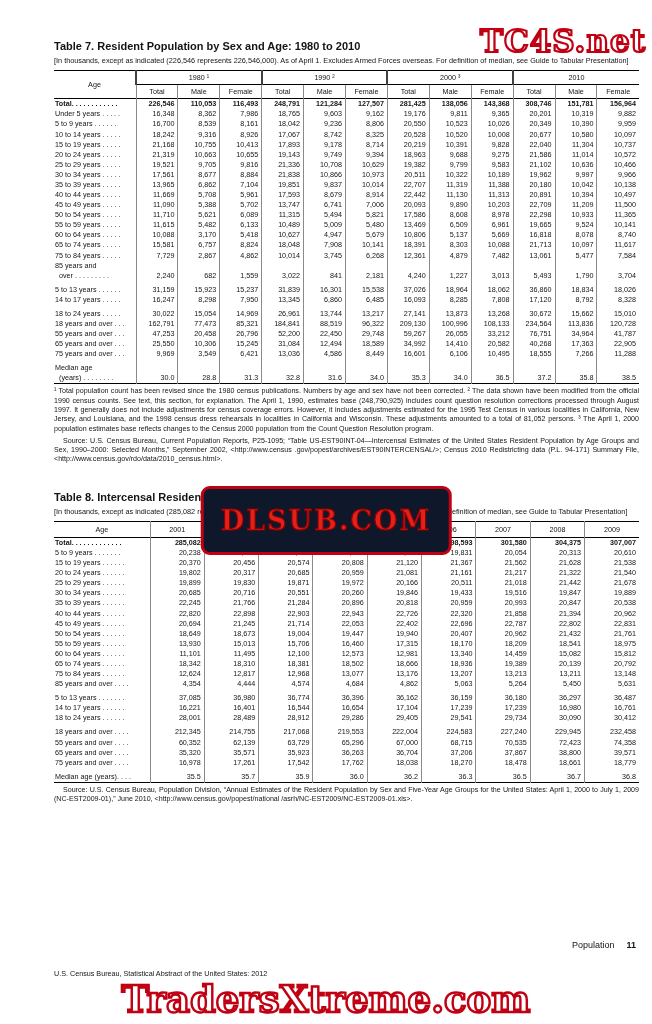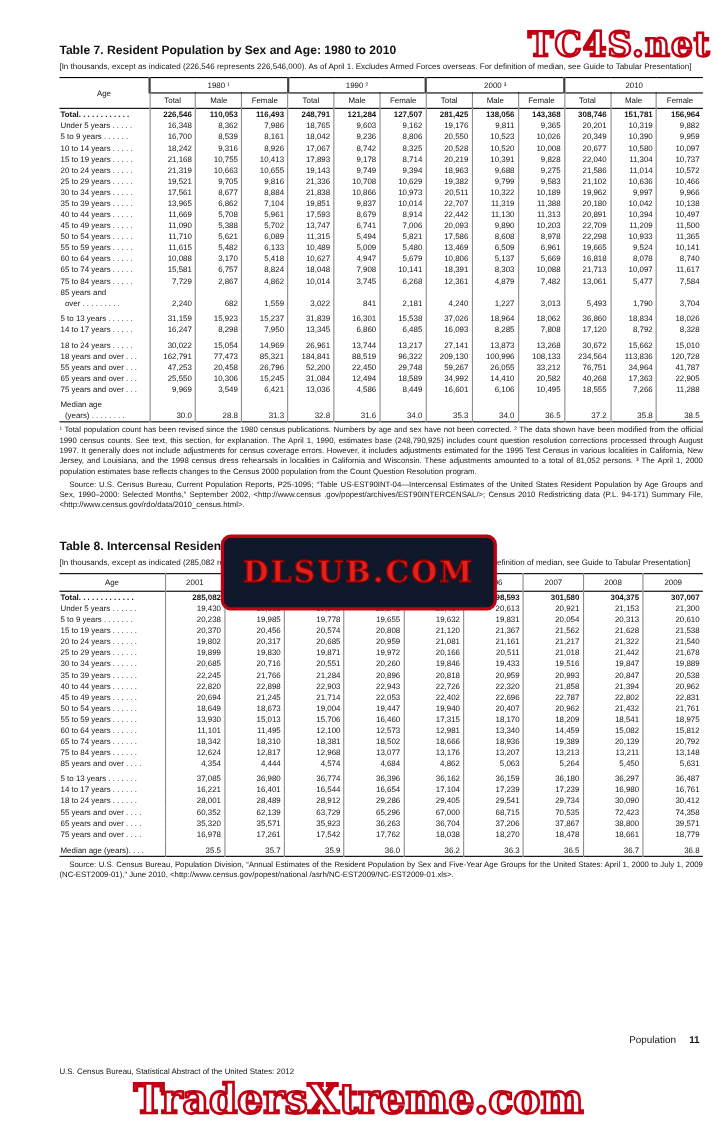--- a/index.html
+++ b/index.html
@@ -489,32 +489,20 @@
             <td class="num">287,804</td>
             <td class="num">290,326</td>
             <td class="num">293,046</td>
             <td class="num">295,753</td>
             <td class="num">298,593</td>
             <td class="num">301,580</td>
             <td class="num">304,375</td>
             <td class="num">307,007</td>
           </tr>
           <tr>
-            <td class="lbl">Under 5 years . . . . . .</td>
-            <td class="num">19,430</td>
-            <td class="num">19,668</td>
-            <td class="num">19,940</td>
-            <td class="num">20,243</td>
-            <td class="num">20,484</td>
-            <td class="num">20,613</td>
-            <td class="num">20,921</td>
-            <td class="num">21,153</td>
-            <td class="num">21,300</td>
-          </tr>
-          <tr>
             <td class="lbl">5 to 9 years . . . . . . .</td>
             <td class="num">20,238</td>
             <td class="num">19,985</td>
             <td class="num">19,778</td>
             <td class="num">19,655</td>
             <td class="num">19,632</td>
             <td class="num">19,831</td>
             <td class="num">20,054</td>
             <td class="num">20,313</td>
             <td class="num">20,610</td>
@@ -704,20 +692,32 @@
             <td class="num">28,001</td>
             <td class="num">28,489</td>
             <td class="num">28,912</td>
             <td class="num">29,286</td>
             <td class="num">29,405</td>
             <td class="num">29,541</td>
             <td class="num">29,734</td>
             <td class="num">30,090</td>
             <td class="num">30,412</td>
           </tr>
+          <tr class="gap">
+            <td class="lbl">18 years and over . . . .</td>
+            <td class="num">212,345</td>
+            <td class="num">214,755</td>
+            <td class="num">217,068</td>
+            <td class="num">219,553</td>
+            <td class="num">222,004</td>
+            <td class="num">224,583</td>
+            <td class="num">227,240</td>
+            <td class="num">229,945</td>
+            <td class="num">232,458</td>
+          </tr>
           <tr>
             <td class="lbl">55 years and over . . . .</td>
             <td class="num">60,352</td>
             <td class="num">62,139</td>
             <td class="num">63,729</td>
             <td class="num">65,296</td>
             <td class="num">67,000</td>
             <td class="num">68,715</td>
             <td class="num">70,535</td>
             <td class="num">72,423</td>

